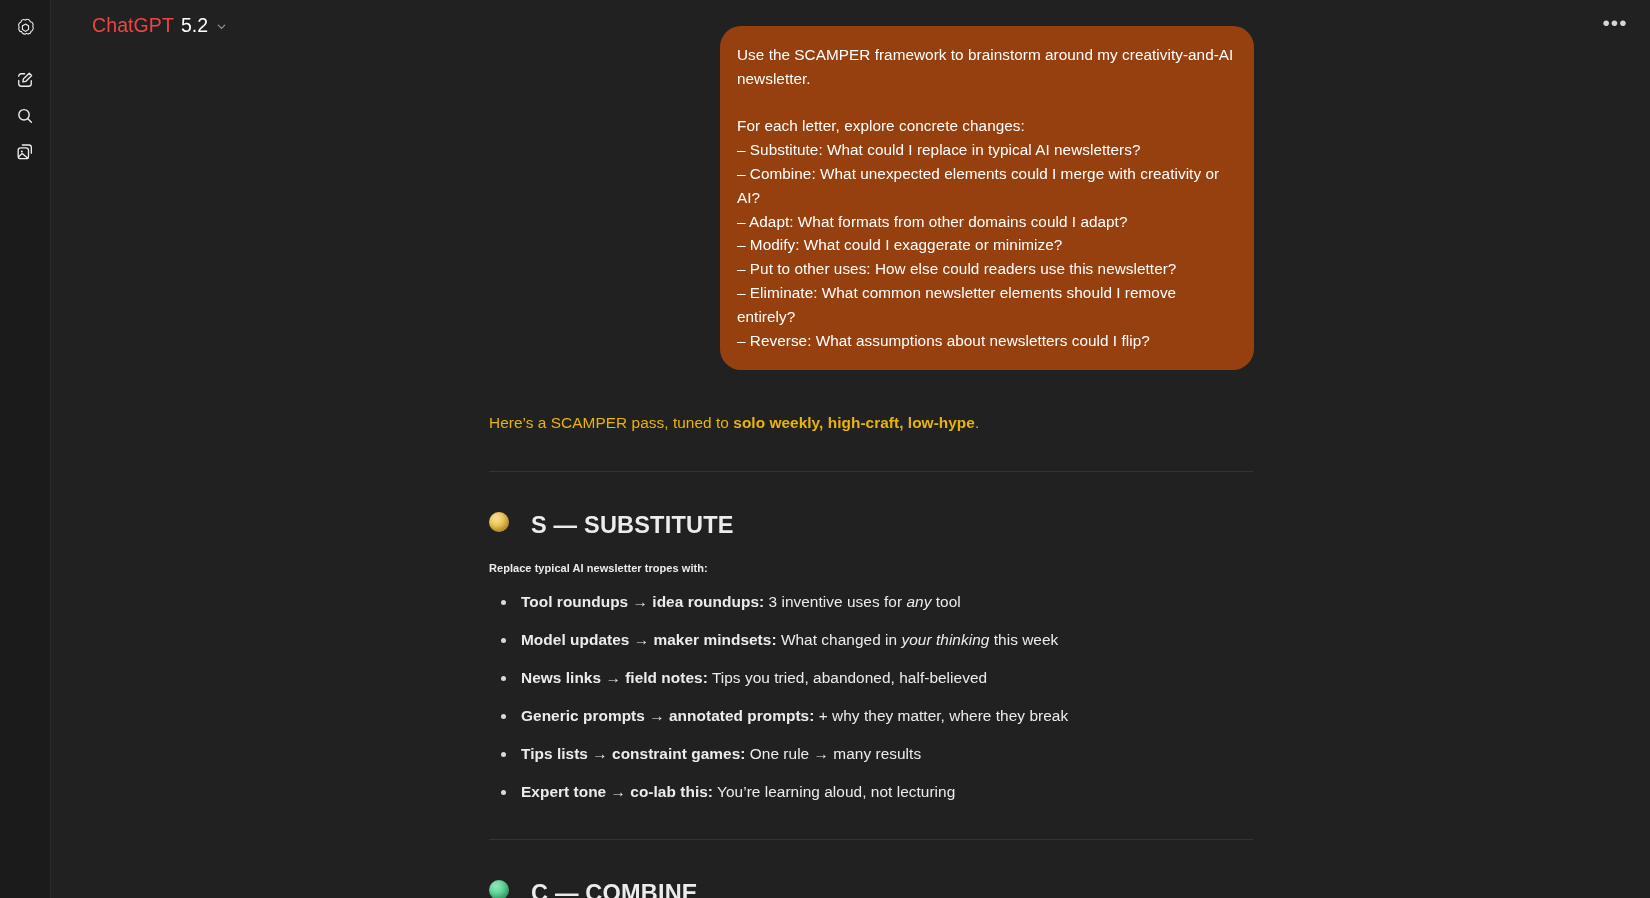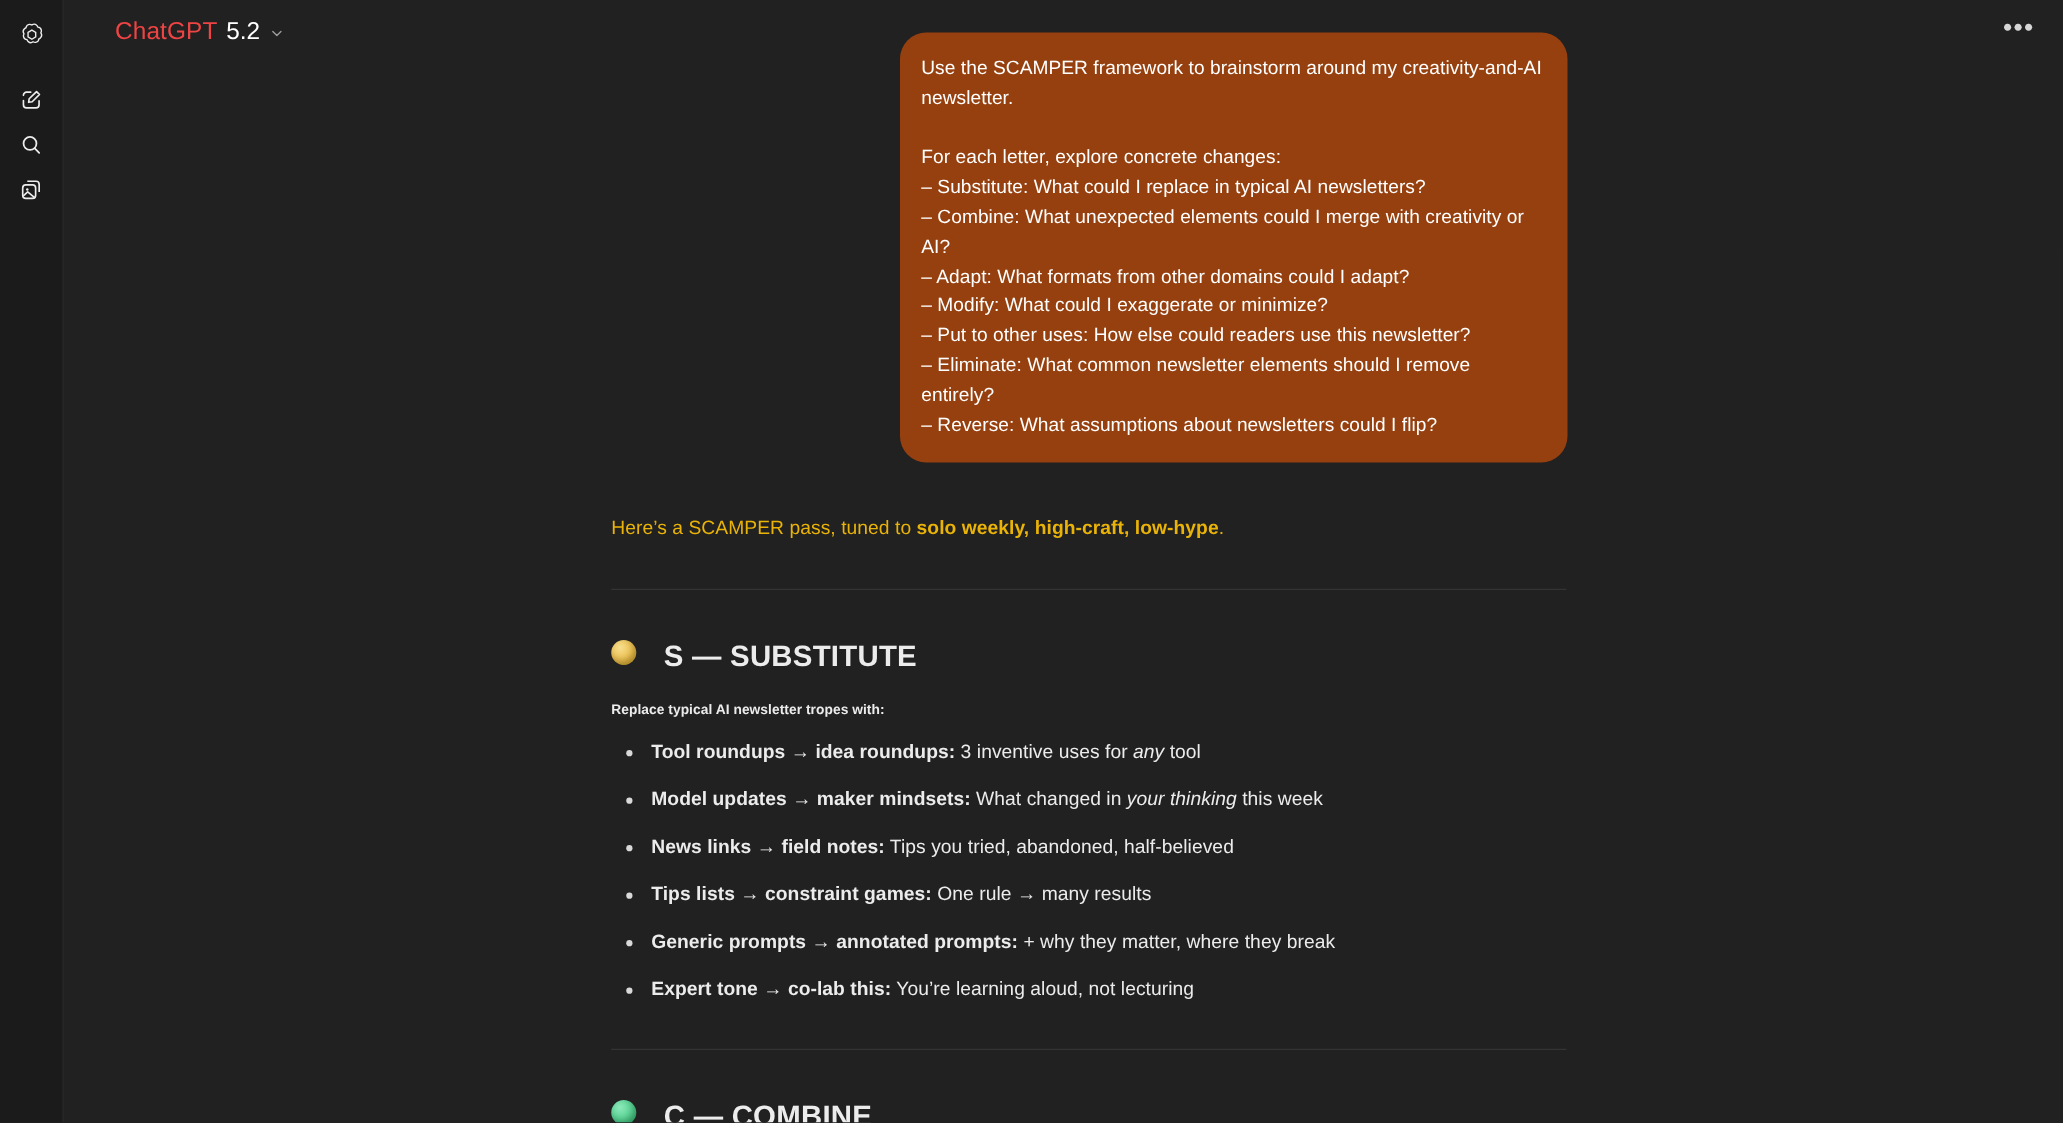--- a/index.html
+++ b/index.html
@@ -210,22 +210,22 @@
           <div class="section">
             <h2 class="sec-head">
               <span class="dot" style="background:radial-gradient(circle at 35% 30%, #f7de8e, #e8b73c 70%);"></span>
               <span>S — SUBSTITUTE</span>
             </h2>
             <p class="sec-lead">Replace typical AI newsletter tropes with:</p>
             <ul class="bullets">
               <li><b>Tool roundups → idea roundups:</b><span> 3 inventive uses for </span><i>any</i><span> tool</span></li>
               <li><b>Model updates → maker mindsets:</b><span> What changed in </span><i>your thinking</i><span> this week</span></li>
               <li><b>News links → field notes:</b><span> Tips you tried, abandoned, half-believed</span></li>
+              <li><b>Generic prompts → annotated prompts:</b><span> + why they matter, where they break</span></li>
               <li><b>Tips lists → constraint games:</b><span> One rule → many results</span></li>
-              <li><b>Generic prompts → annotated prompts:</b><span> + why they matter, where they break</span></li>
               <li><b>Expert tone → co-lab this:</b><span> You’re learning aloud, not lecturing</span></li>
             </ul>
           </div>
 
           <hr class="rule">
 
           <div class="section">
             <h2 class="sec-head">
               <span class="dot" style="background:radial-gradient(circle at 35% 30%, #8ce9b9, #45c984 70%);"></span>
               <span>C — COMBINE</span>

